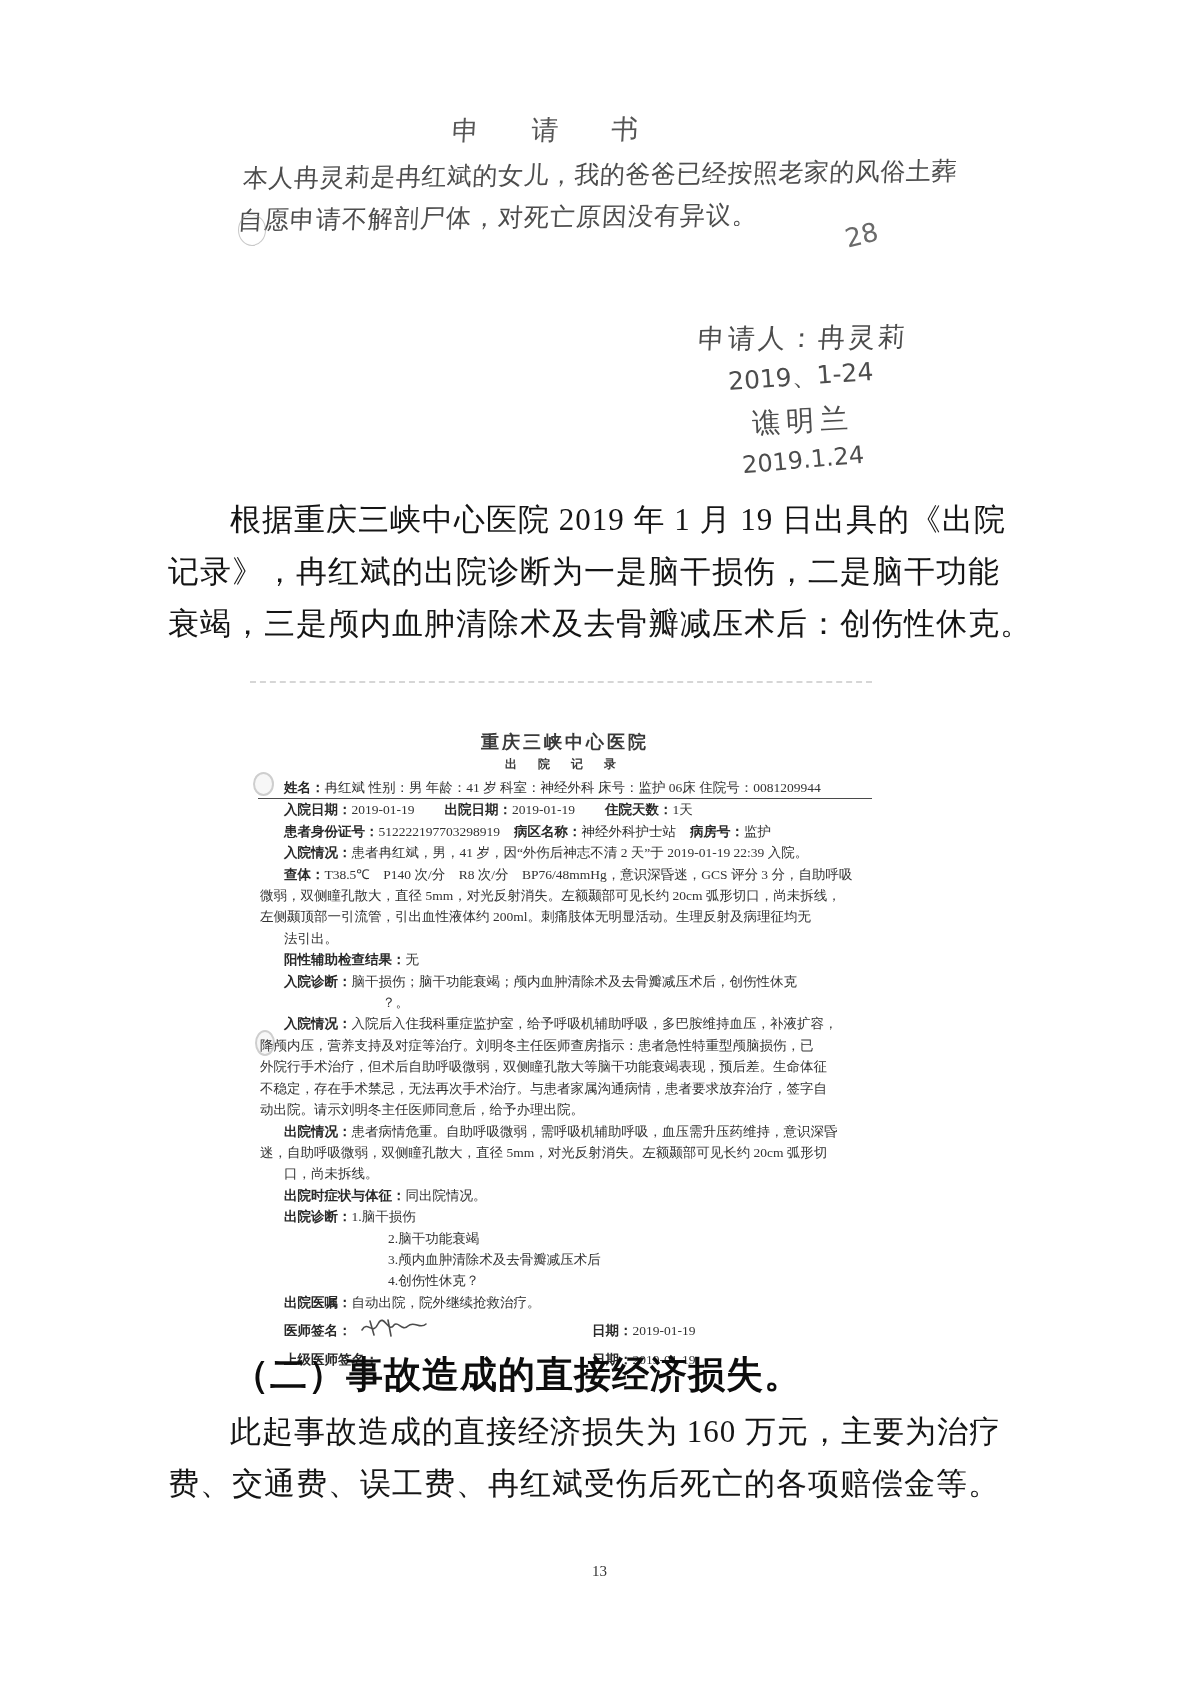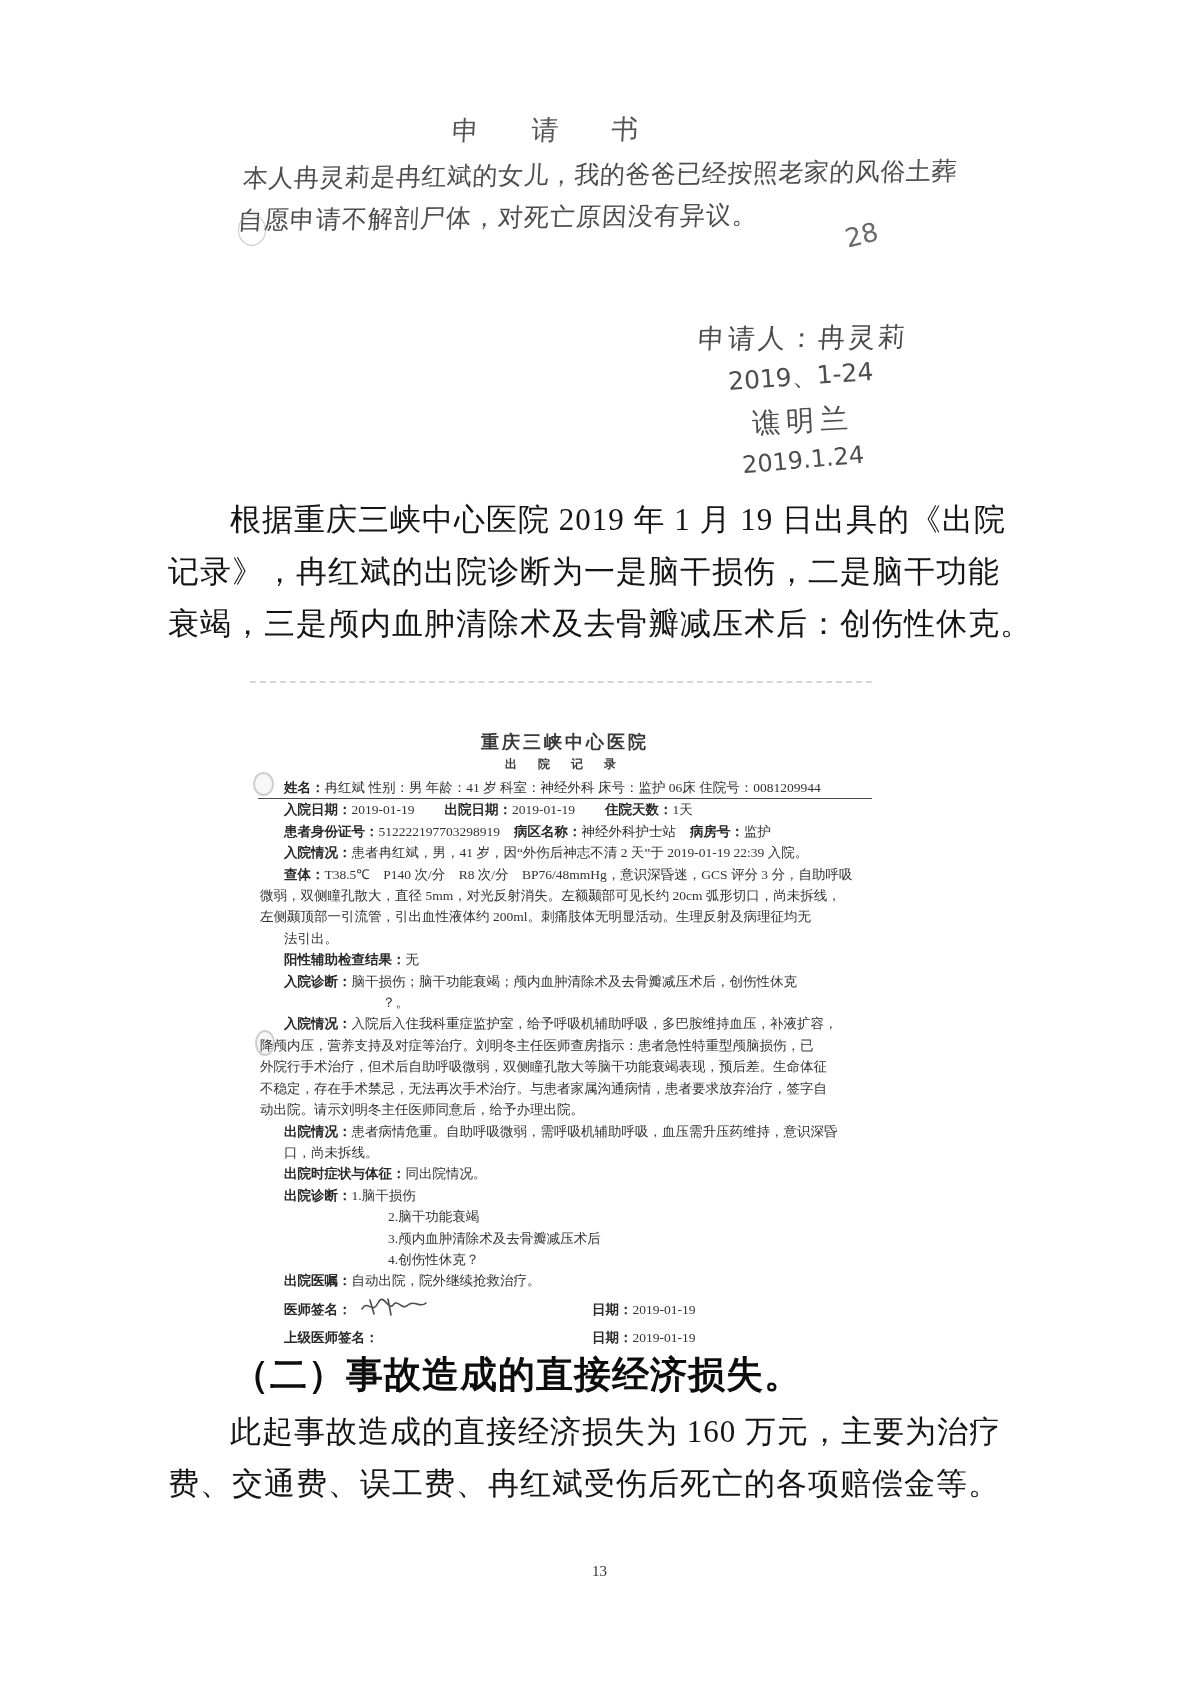--- a/index.html
+++ b/index.html
@@ -120,20 +120,21 @@
     <div class="rec-line">
       <span class="b">入院情况：</span><span>入院后入住我科重症监护室，给予呼吸机辅助呼吸，多巴胺维持血压，补液扩容，</span>
     </div>
     <div class="rec-line cont"><span>降颅内压，营养支持及对症等治疗。刘明冬主任医师查房指示：患者急性特重型颅脑损伤，已</span></div>
     <div class="rec-line cont"><span>外院行手术治疗，但术后自助呼吸微弱，双侧瞳孔散大等脑干功能衰竭表现，预后差。生命体征</span></div>
     <div class="rec-line cont"><span>不稳定，存在手术禁忌，无法再次手术治疗。与患者家属沟通病情，患者要求放弃治疗，签字自</span></div>
     <div class="rec-line cont"><span>动出院。请示刘明冬主任医师同意后，给予办理出院。</span></div>
     <div class="rec-line">
       <span class="b">出院情况：</span><span>患者病情危重。自助呼吸微弱，需呼吸机辅助呼吸，血压需升压药维持，意识深昏</span>
     </div>
+    <div class="rec-line cont"><span>迷，自助呼吸微弱，双侧瞳孔散大，直径 5mm，对光反射消失。左额颞部可见长约 20cm 弧形切</span></div>
     <div class="rec-line"><span>口，尚未拆线。</span></div>
     <div class="rec-line">
       <span class="b">出院时症状与体征：</span><span>同出院情况。</span>
     </div>
     <div class="rec-line">
       <span class="b">出院诊断：</span><span>1.脑干损伤</span>
     </div>
     <div class="rec-line diag"><span>2.脑干功能衰竭</span></div>
     <div class="rec-line diag"><span>3.颅内血肿清除术及去骨瓣减压术后</span></div>
     <div class="rec-line diag"><span>4.创伤性休克？</span></div>

